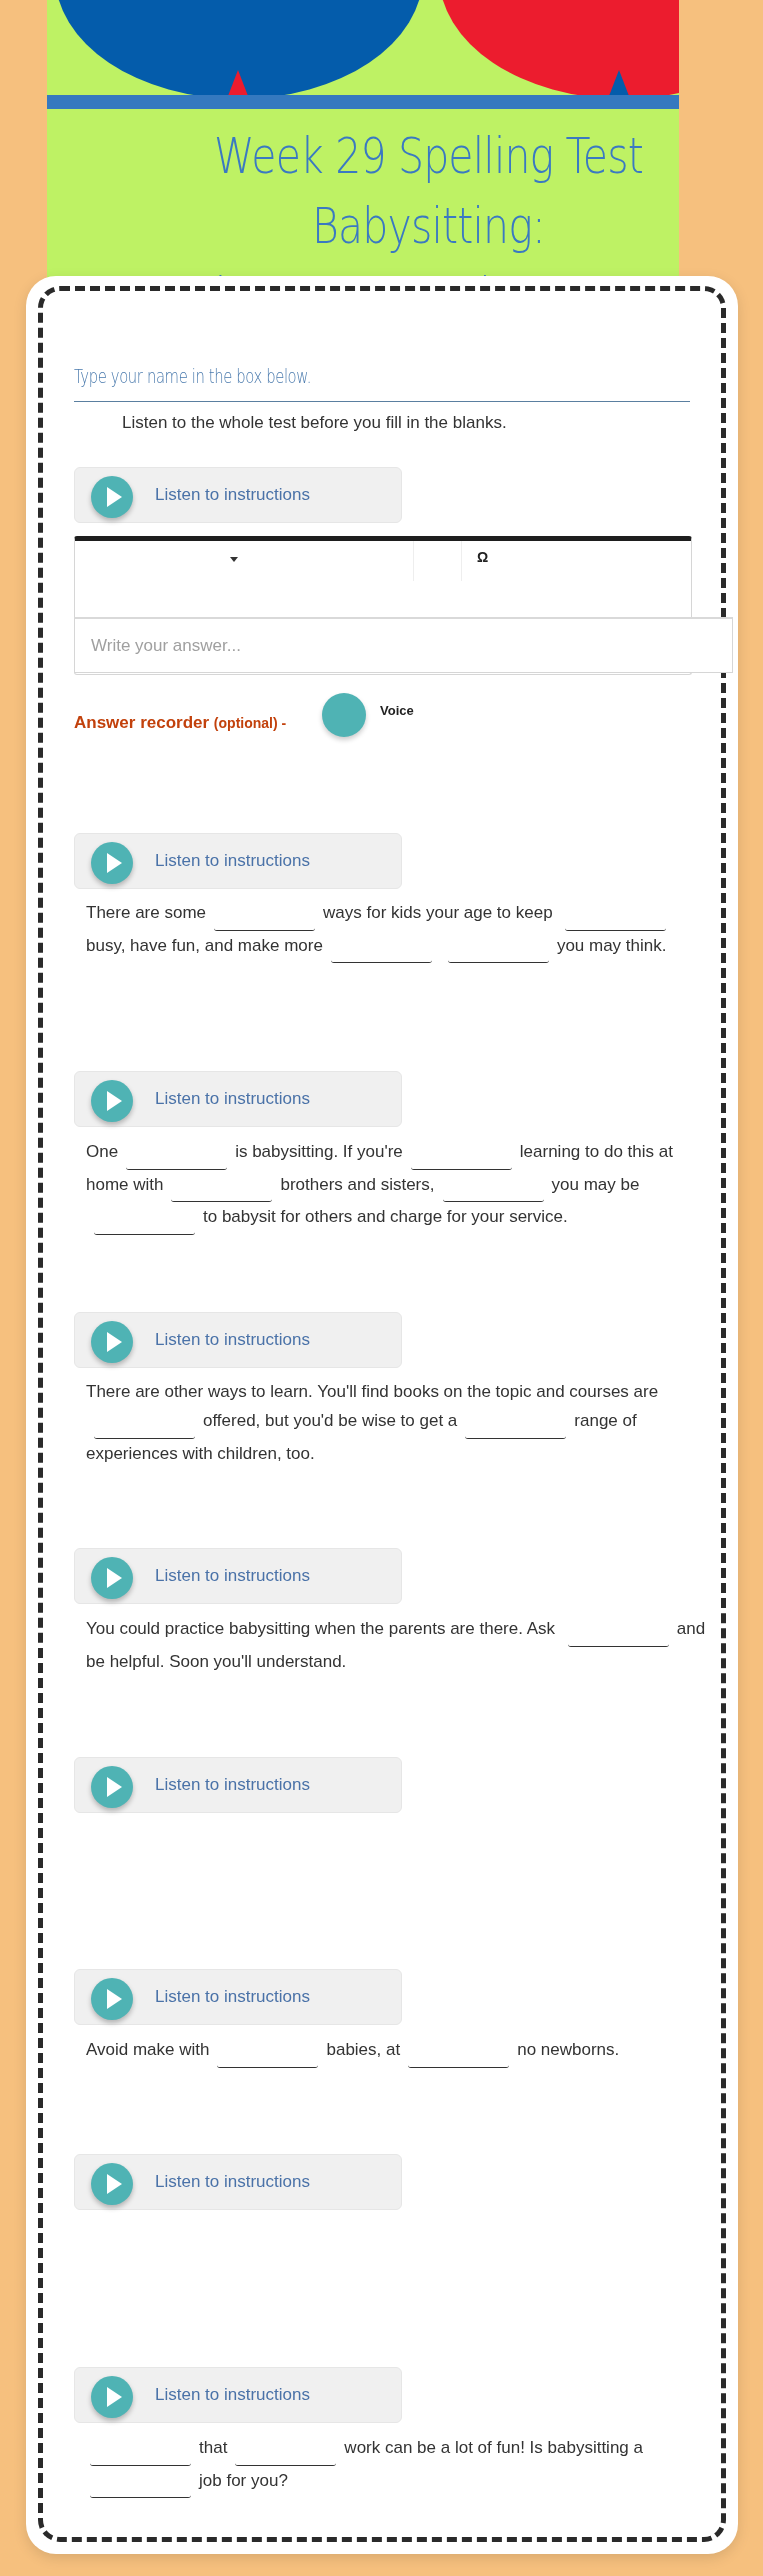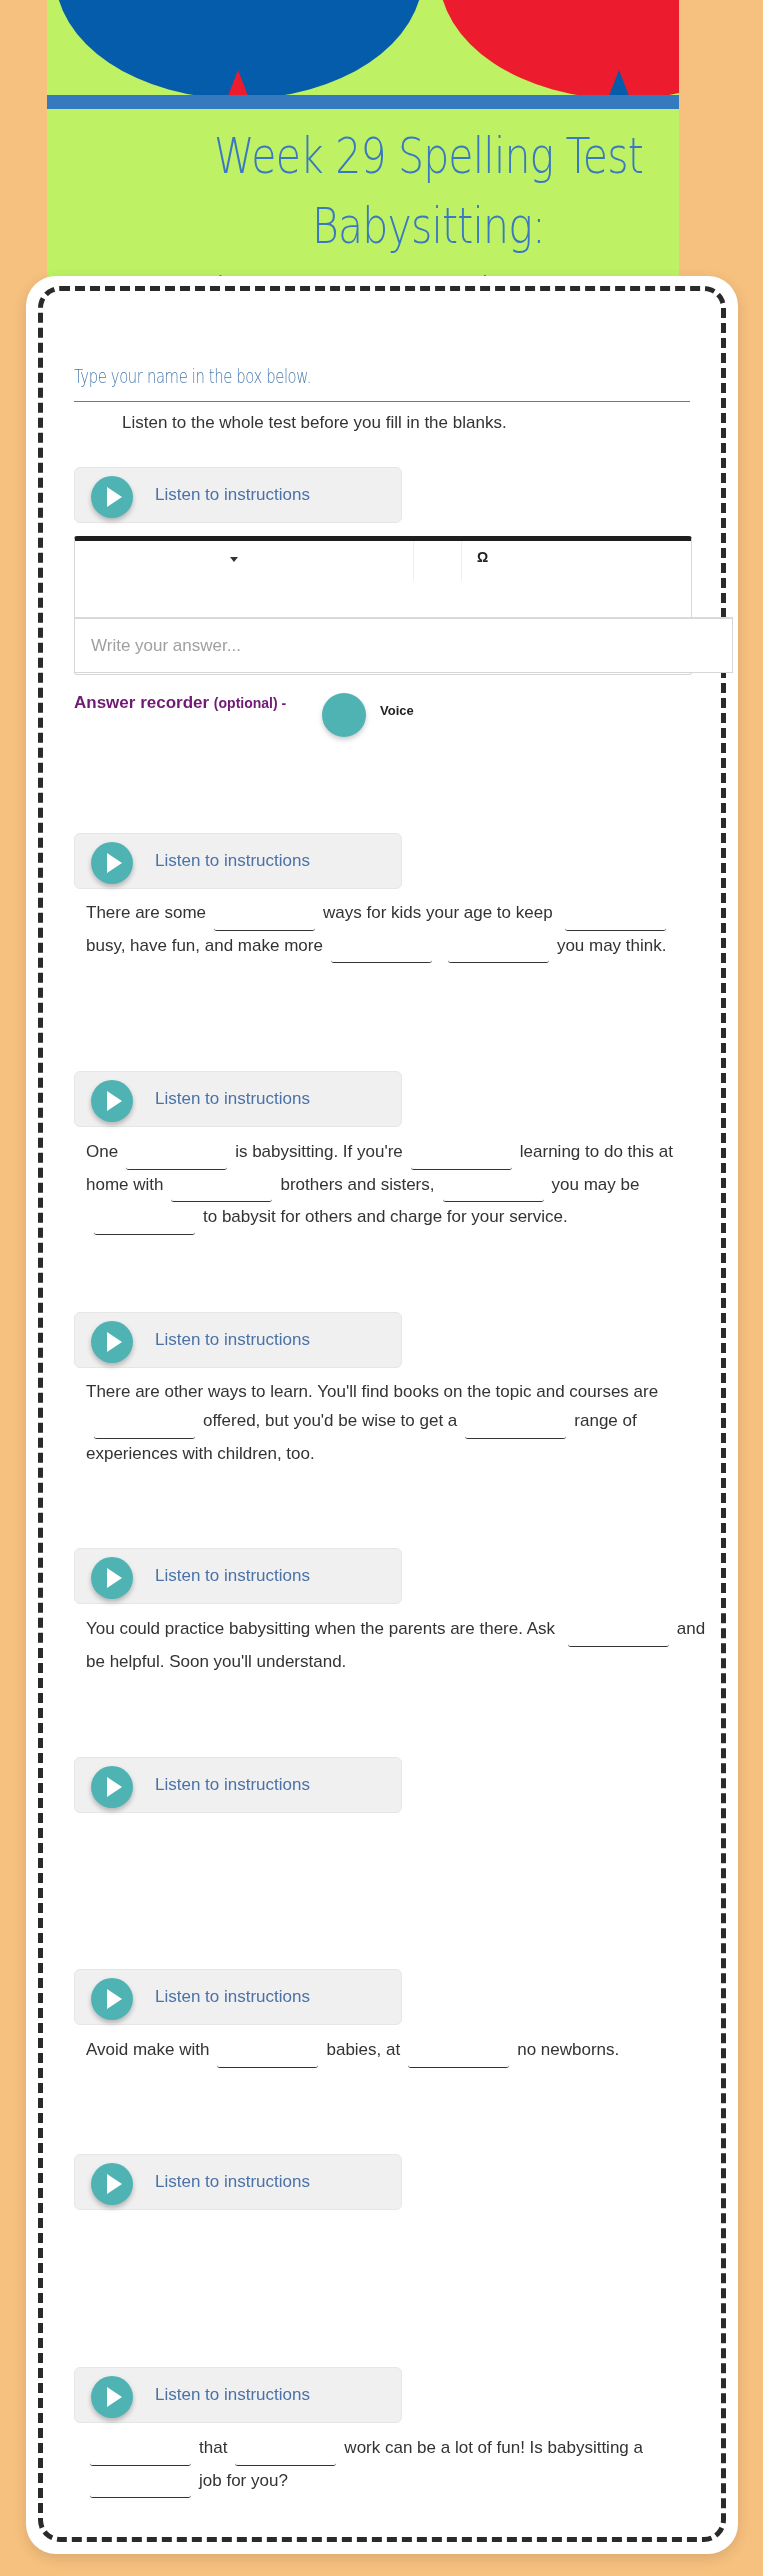--- a/index.html
+++ b/index.html
@@ -85,21 +85,21 @@
   .tb-omega { position: absolute; left: 402px; top: 8px; font-size: 14px; font-weight: bold; color: #222; }
   .editor-input {
     position: absolute; left: -1px; top: 76px; width: 659px; height: 56px; box-sizing: border-box;
     border: 1px solid #d6d6d6; border-top: 2px solid #d9d9d9; background: #fff;
     font-family: "Liberation Sans", sans-serif; font-size: 17px; padding: 0 16px; color: #333;
     outline: none;
   }
   .editor-input::placeholder { color: #a0a0a0; }
 
   .recorder { position: absolute; left: 48px; top: 417px; height: 44px; }
-  .rec-label { position: absolute; left: 0; top: 0; font-size: 17px; font-weight: bold; color: #701a75; white-space: nowrap; }
+  .rec-label { position: absolute; left: 0; top: 20px; font-size: 17px; font-weight: bold; color: #c2410c; white-space: nowrap; }
   .rec-label small { font-size: 14px; }
   .rec-button { position: absolute; left: 248px; top: 0; width: 44px; height: 44px; border-radius: 50%;
     background: #4fb3b4; box-shadow: 0 3px 5px rgba(0,0,0,0.2); cursor: pointer; }
   .rec-voice { position: absolute; left: 306px; top: 10px; font-size: 13px; font-weight: bold; color: #222; }
 
   .question {
     position: absolute; left: 60px; width: 620px; font-size: 17px; color: #333; line-height: 29px;
   }
   .blank {
     display: inline-block; width: 97px; height: 18px; margin: 0 8px;

